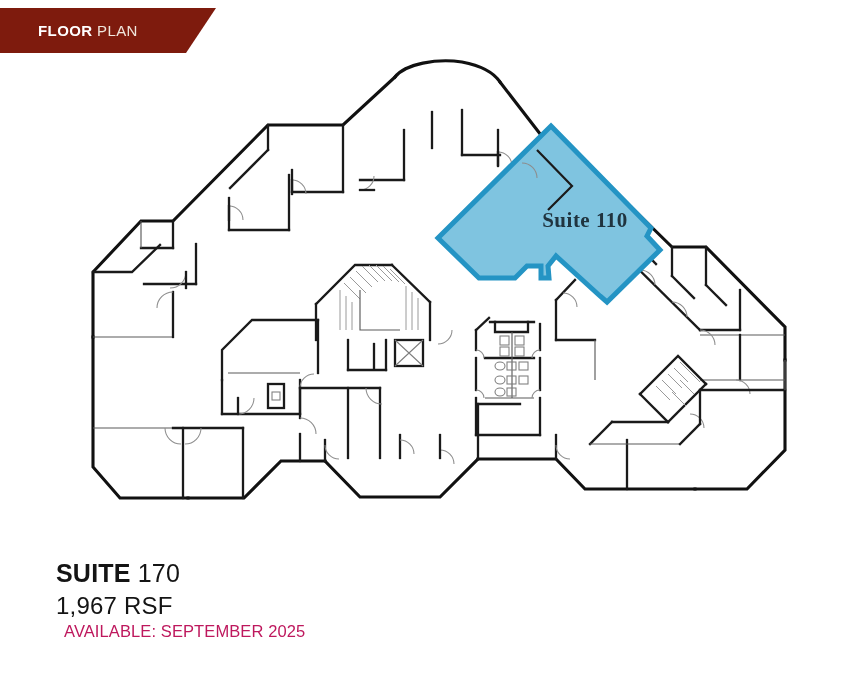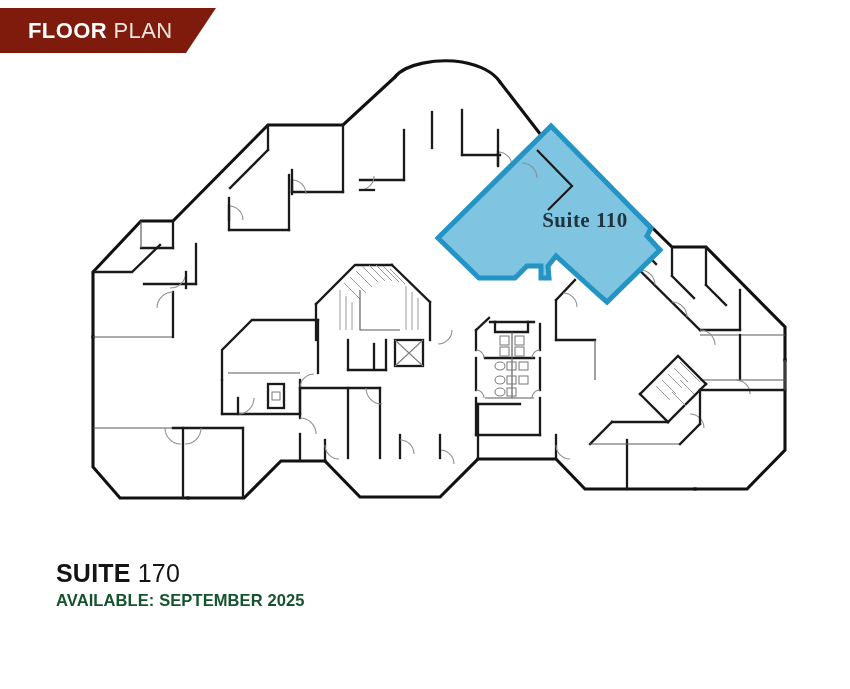--- a/index.html
+++ b/index.html
@@ -23,22 +23,22 @@
     left: 0;
     top: 8px;
     width: 216px;
     height: 45px;
     background: #7E1B0D;
     clip-path: polygon(0 0, 216px 0, 186px 45px, 0 45px);
     display: flex;
     align-items: center;
   }
   #header-banner .banner-text {
-    padding-left: 28px;
-    font-size: 22px;
+    padding-left: 38px;
+    font-size: 15px;
     letter-spacing: 0.4px;
     color: #F3EDE6;
     white-space: nowrap;
     line-height: 1;
   }
   #header-banner .banner-strong {
     font-weight: 700;
     color: #ffffff;
   }
   #header-banner .banner-light {
@@ -132,25 +132,26 @@
   #caption .line-rsf {
     font-size: 24px;
     font-weight: 400;
     color: #141414;
     line-height: 1.3;
     letter-spacing: 0.2px;
     white-space: nowrap;
   }
   #caption .line-meta {
     font-size: 16.5px;
-    font-weight: 700;
-    color: #14532d;
+    font-weight: 400;
+    color: #be185d;
     line-height: 1.33;
     letter-spacing: 0.1px;
     white-space: nowrap;
+    margin-left: 8px;
   }
 </style>
 </head>
 <body>
 
 <div id="header-banner">
   <div class="banner-text">
     <span class="banner-strong">FLOOR</span><span class="banner-light"> PLAN</span>
   </div>
 </div>
@@ -426,14 +427,15 @@
     <path class="wall-thin" d="M 785 320 L 785 350"></path>
   </g>
 
 </svg>
 </div>
 
 <div id="caption">
   <div class="line-suite">
     <span class="suite-word">SUITE</span><span class="suite-num"> 170</span>
   </div>
+  <div class="line-rsf">1,967 RSF</div>
   <div class="line-meta">AVAILABLE: SEPTEMBER 2025</div>
 </div>
 
 </body></html>

